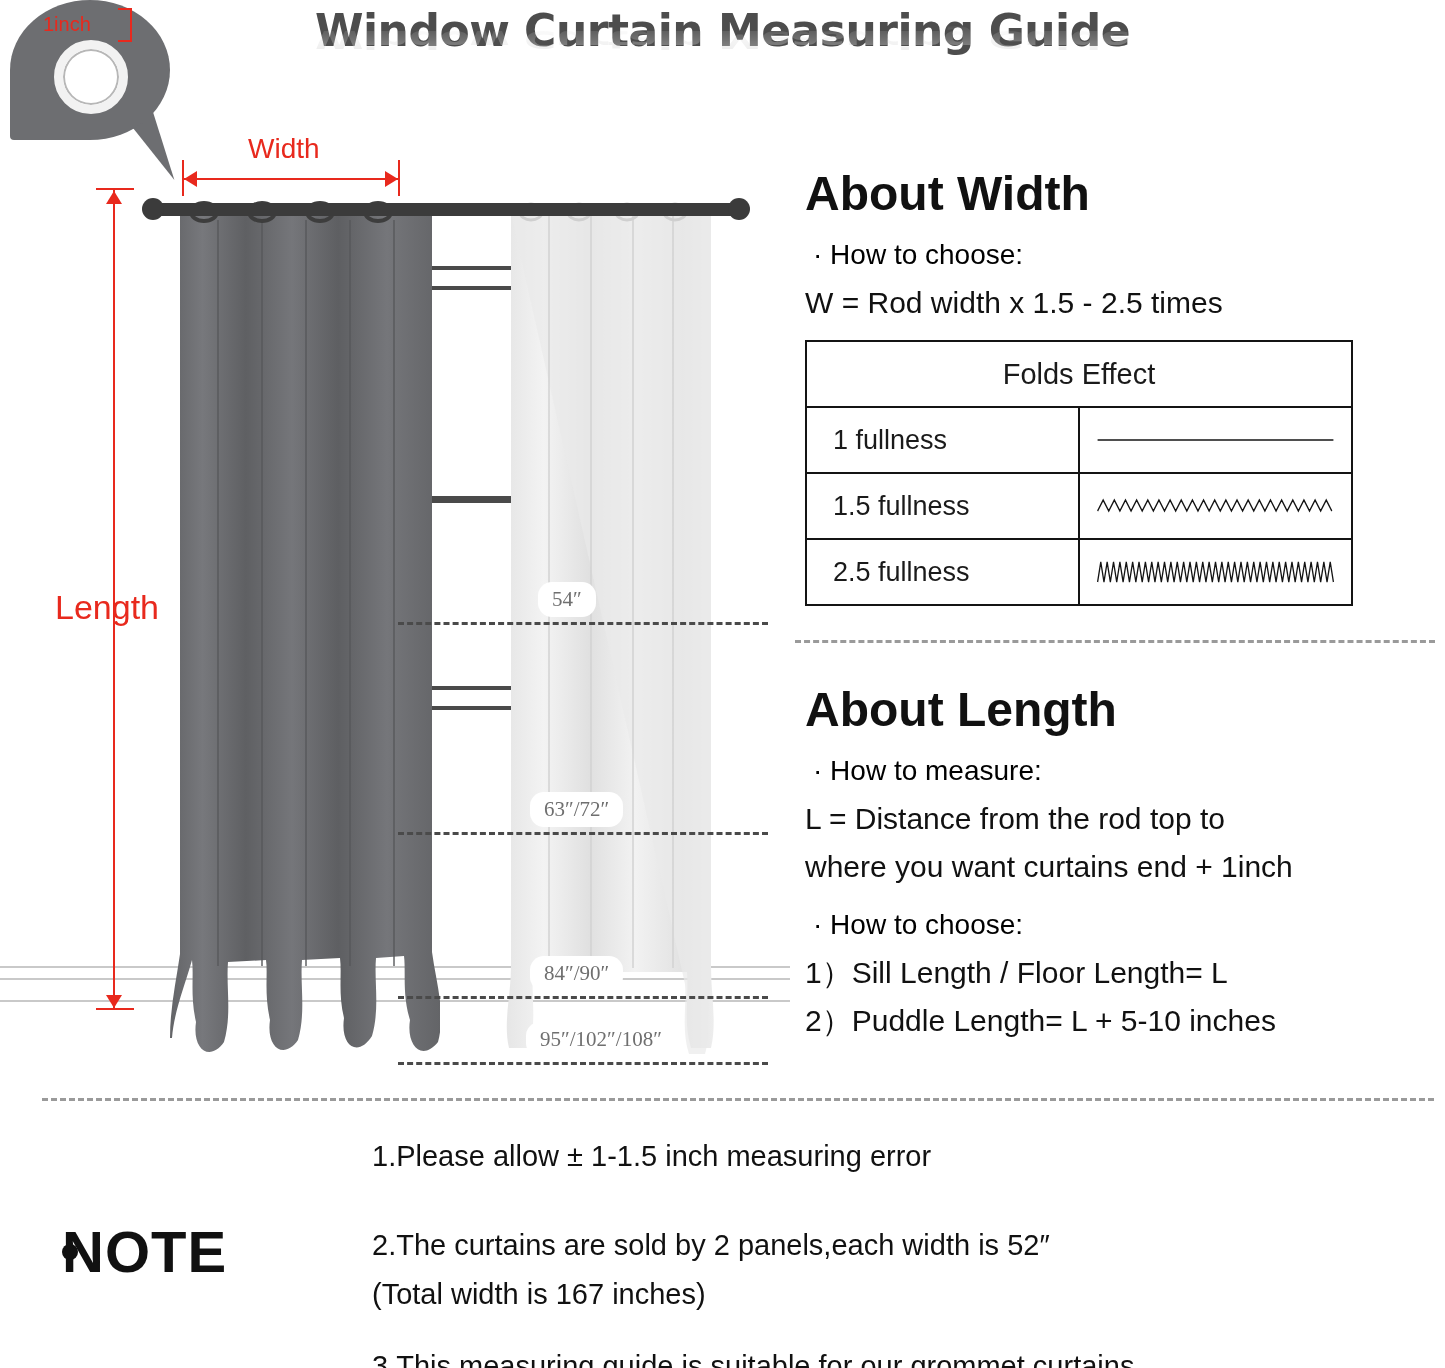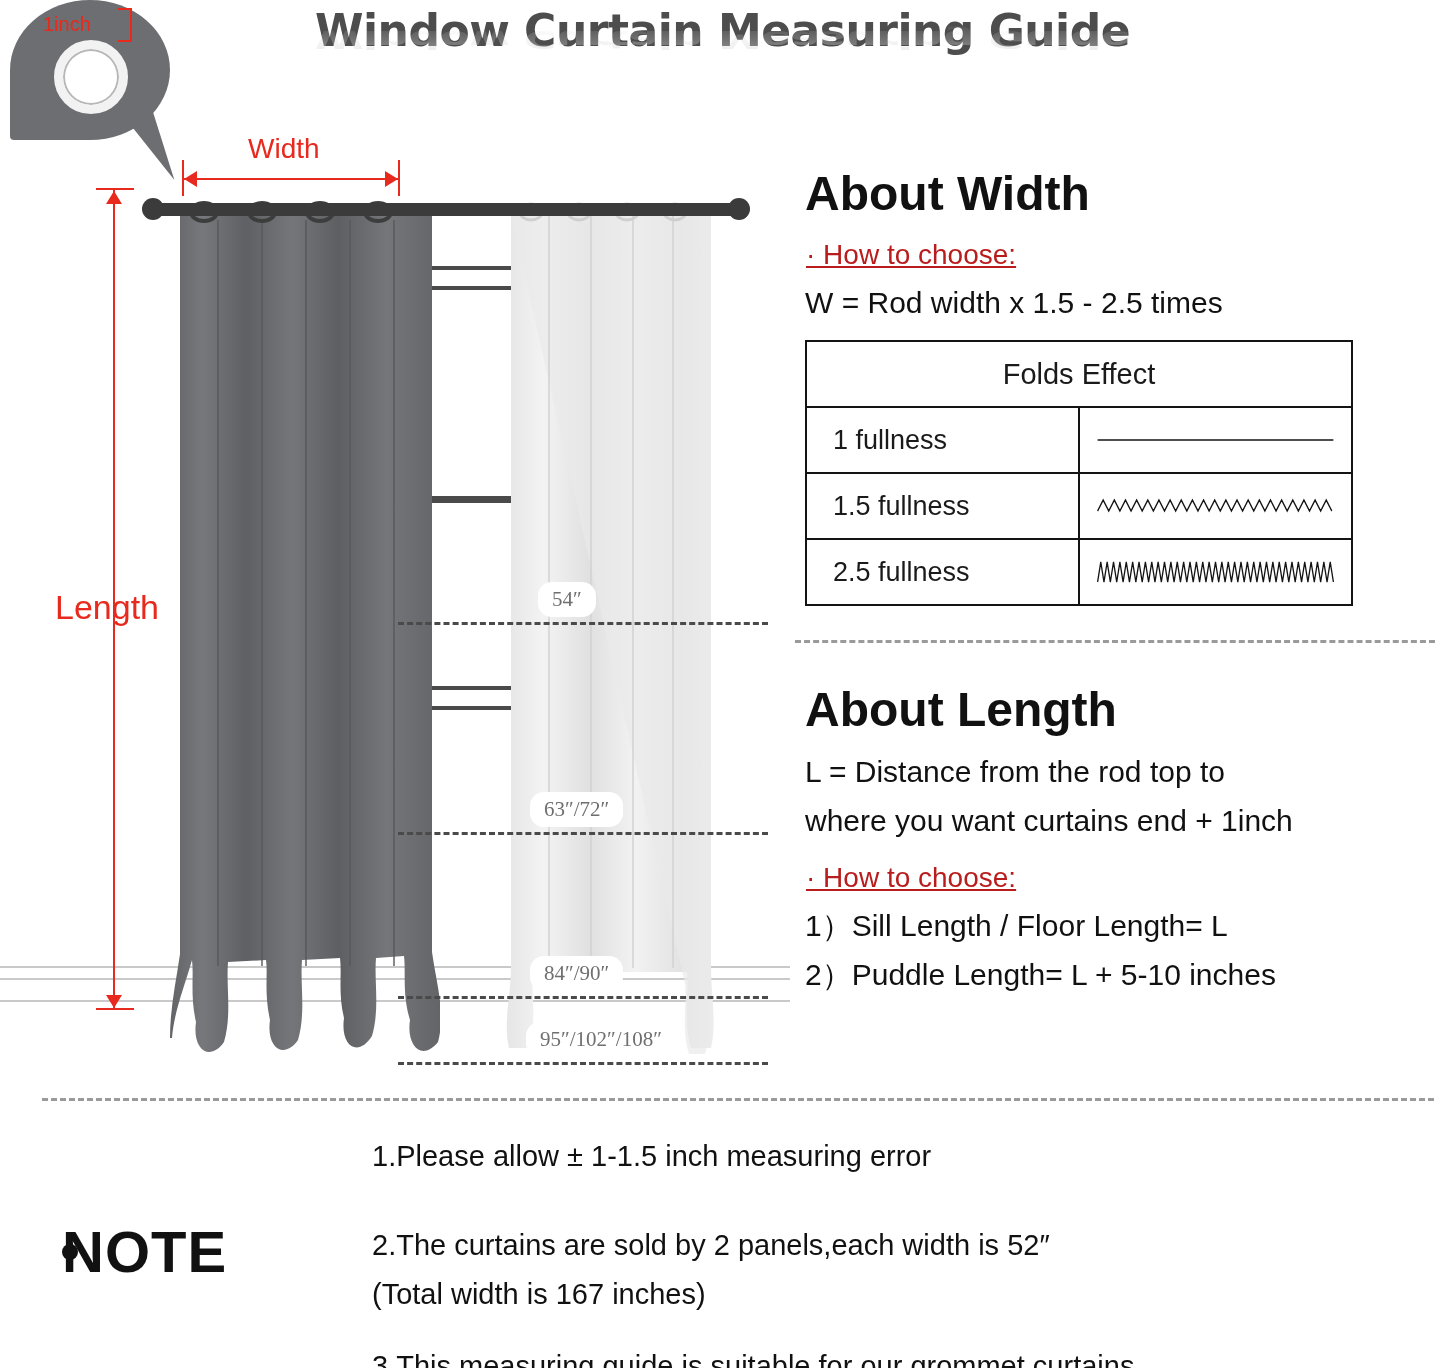--- a/index.html
+++ b/index.html
@@ -303,25 +303,24 @@
   }
   h2.section {
     font-size: 48px;
     font-weight: bold;
     margin: 16px 0 14px 0;
     color: #111;
     font-family: "Liberation Sans", sans-serif;
   }
   .line {
     font-size: 28px;
-    margin: 4px 1px;
-    color: #b91c1c;
+    margin: 4px 8px;
+    color: #000000;
     font-family: "Liberation Sans", sans-serif;
     line-height: 1.45;
-    text-decoration: underline;
   }
   .bigline {
     font-size: 30px;
     margin: 6px 0;
     color: #111;
     font-family: "Liberation Sans", sans-serif;
     line-height: 1.42;
   }
 
   
@@ -555,20 +554,21 @@
             <path d="M2,27 L6,7 L10,27 L14,7 L18,27 L22,7 L26,27 L30,7 L34,27 L38,7 L42,27 L46,7 L50,27 L54,7 L58,27 L62,7 L66,27 L70,7 L74,27 L78,7 L82,27 L86,7 L90,27 L94,7 L98,27 L102,7 L106,27 L110,7 L114,27 L118,7 L122,27 L126,7 L130,27 L134,7 L138,27 L142,7 L146,27 L150,7 L154,27 L158,7 L162,27 L166,7 L170,27 L174,7 L178,27 L182,7 L186,27 L190,7 L194,27 L198,7 L202,27 L206,7 L210,27 L214,7 L218,27 L222,7 L226,27 L230,7 L234,27 L238,7 L242,27 L246,7 L250,27 L254,7 L258,27 L262,7 L266,27 L270,7 L274,27 L278,7 L282,27 L286,7 L290,27 L294,7 L298,27" stroke="#141414" stroke-width="1.6" fill="none"></path>
           </svg>
         </td>
       </tr>
     </tbody>
       </table>
 
     <div style="height:60px;"></div>
 
     <h2 class="section">About Length</h2>
+    <p class="line">· How to measure:</p>
     <p class="bigline">L = Distance from the rod top to</p>
     <p class="bigline">where you want curtains end + 1inch</p>
     <p class="line" style="margin-top:16px;">· How to choose:</p>
     <p class="bigline">1）Sill Length / Floor Length= L</p>
     <p class="bigline">2）Puddle Length= L + 5-10 inches</p>
   </div>
 
   <div class="divider" style="left:795px; top:640px; width:640px;"></div>
   <div class="divider" style="left:42px; top:1098px; width:1392px;"></div>
 

